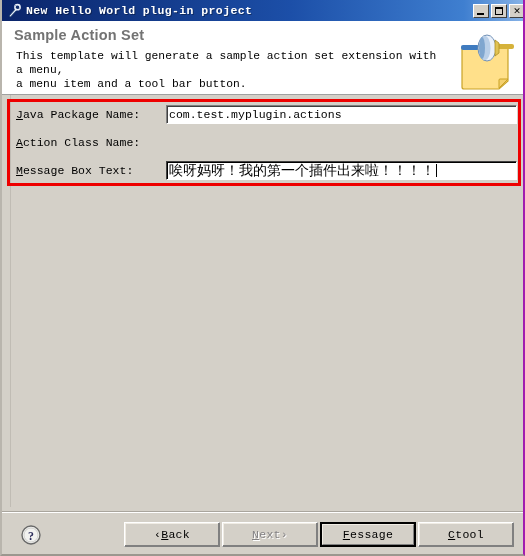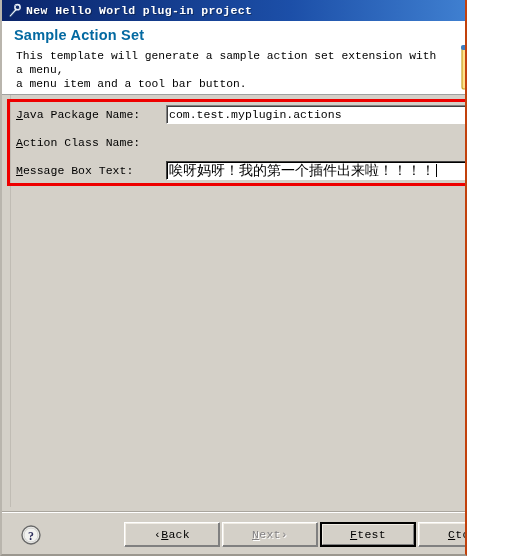--- a/index.html
+++ b/index.html
@@ -7,27 +7,27 @@
     padding: 0;
     background: #ffffff;
   }
   body {
     font-family: "Liberation Sans", sans-serif;
     -webkit-font-smoothing: none;
   }
 
   #window {
     position: relative;
-    width: 467px;
+    width: 525px;
     height: 556px;
     overflow: hidden;
     background: #d4d0c8;
     box-sizing: border-box;
     border-left: 2px solid #b9b5ad;
-    border-right: 2px solid #c2410c;
+    border-right: 2px solid #a21caf;
     border-bottom: 2px solid #9b978f;
     padding-left: 28px;
   }
 
   
   #titlebar {
     position: absolute;
     left: 0; top: 0;
     width: 525px;
     height: 21px;
@@ -120,21 +120,21 @@
     box-sizing: border-box;
     overflow: hidden;
   }
   #header-title {
     position: absolute;
     left: 12px;
     top: 6px;
     font-family: "Liberation Sans", sans-serif;
     font-size: 14.5px;
     font-weight: bold;
-    color: #0369a1;
+    color: #737373;
     letter-spacing: 0.2px;
   }
   #header-desc {
     position: absolute;
     left: 14px;
     top: 28px;
     width: 430px;
     font-family: Liberation Mono, monospace;
     font-size: 11.3px;
     line-height: 14px;
@@ -406,21 +406,21 @@
 
       <div class="btn disabled">
           <span class="mn">N</span>
           <span>ext</span>
           <span> ›</span>
         </div>
 
       <div class="btn default-btn">
         <span class="inner">
             <span class="mn">F</span>
-            <span>test</span>
+            <span>essage</span>
           </span>
       </div>
 
       <div class="btn">
           <span class="mn">C</span>
           <span>tool</span>
         </div>
 
     </div>
   </div>

